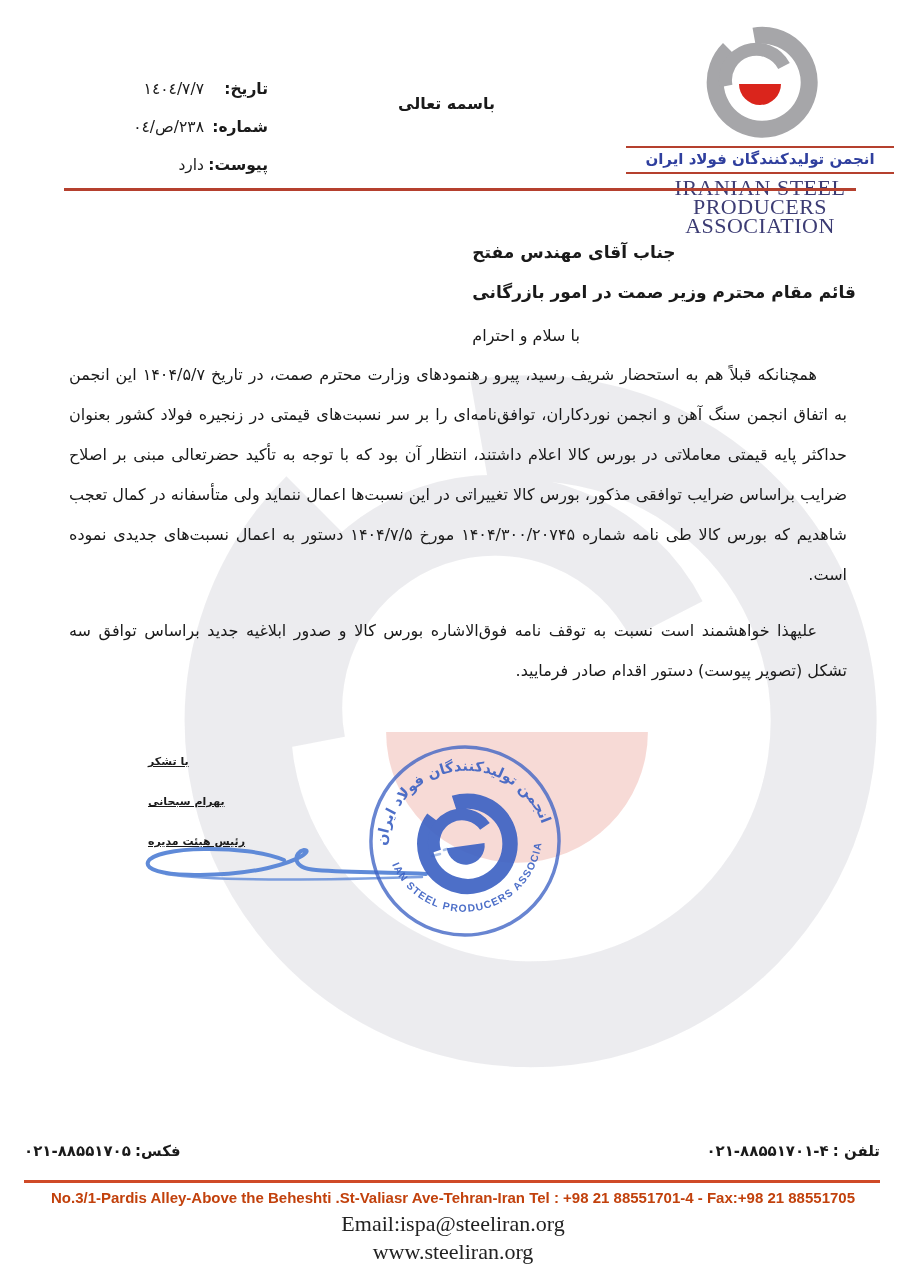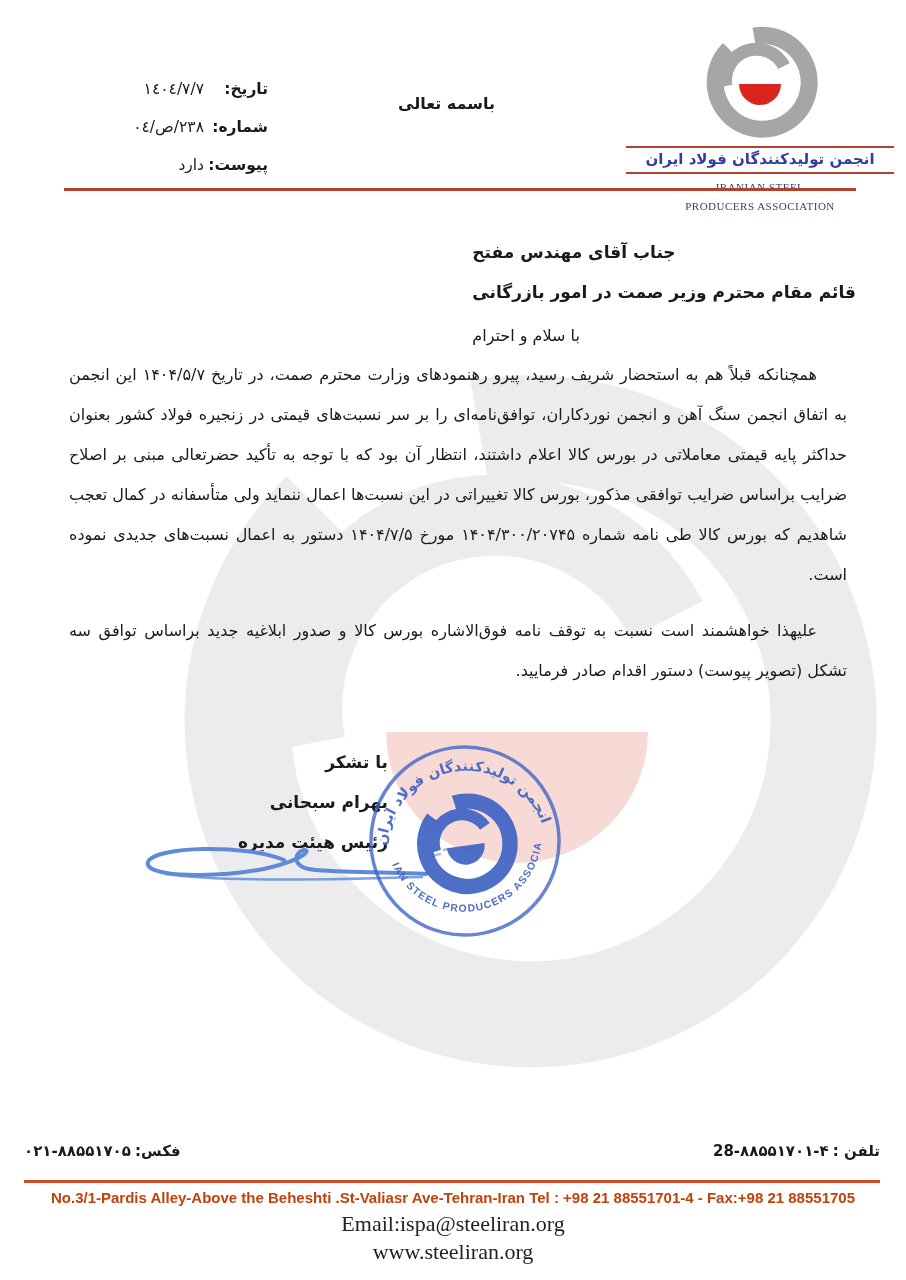--- a/index.html
+++ b/index.html
@@ -9,40 +9,40 @@
   }
   
   .watermark{position:absolute;left:143px;top:333px;width:748px;height:748px;
     color:#ebebee;--bowl:#f7d6d2;opacity:.9;pointer-events:none;}
   
   .logo-block{position:absolute;left:626px;top:20px;width:268px;text-align:center;}
   .logo-block svg.logo{width:120px;height:120px;color:#a6a6a9;--bowl:#da251c;}
   .org-fa{display:block;border-top:2px solid #b5402e;border-bottom:2px solid #b5402e;
     padding:2px 0 4px;margin-top:2px;color:#2f3f9e;font-weight:bold;font-size:15px;direction:rtl;}
   .org-en{display:block;font-family:"Liberation Serif",serif;color:#3c3c74;
-    font-size:11px;line-height:19px;letter-spacing:.5px;margin-top:4px;}
+    font-size:22px;line-height:19px;letter-spacing:.5px;margin-top:4px;}
   .bismillah{position:absolute;left:295px;top:94px;width:200px;text-align:right;
     font-weight:bold;font-size:16px;direction:rtl;}
   .meta{position:absolute;left:58px;top:80px;width:210px;direction:rtl;font-size:15.5px;}
   .meta-row{display:flex;align-items:baseline;height:38px;}
   .meta-label{font-weight:bold;width:64px;}
   .meta-value{font-weight:normal;text-align:right;}
   .header-rule{position:absolute;left:64px;top:188px;width:792px;height:3px;background:#b5402e;}
   
   .recipient{position:absolute;right:50px;top:232px;direction:rtl;text-align:left;}
   .recipient .r1,.recipient .r2{font-weight:bold;font-size:17px;line-height:40px;}
   .salutation{font-size:16px;line-height:40px;margin-top:4px;}
   
   .letter-body{position:absolute;right:50px;left:60px;top:346px;direction:rtl;
     text-align:justify;font-size:16px;line-height:40px;}
   .letter-body p{margin:9px;text-indent:30px;}
   .letter-body p + p{margin-top:16px;}
   
   .sig-block{position:absolute;left:148px;top:742px;width:240px;direction:rtl;
-    text-align:right;font-weight:bold;font-size:17px;line-height:40px;}
+    text-align:left;font-weight:bold;font-size:11px;line-height:40px;text-decoration:underline;}
   .sig-scribble{position:absolute;left:126px;top:830px;width:330px;height:72px;}
   
   .stamp{position:absolute;left:366px;top:742px;width:198px;height:198px;
     transform:rotate(-8deg);opacity:.92;}
   .stamp svg{width:198px;height:198px;}
   .stamp .stamp-logo{color:#3e63c4;--bowl:#3e63c4;}
   
   .footer-fa{position:absolute;left:24px;right:26px;top:1142px;direction:rtl;
     display:flex;justify-content:space-between;align-items:baseline;
     font-weight:bold;font-size:15px;white-space:nowrap;}
@@ -138,21 +138,21 @@
       <text font-size="10.5" font-weight="bold" fill="#3e63c4" letter-spacing="1.2" font-family="Liberation Sans, sans-serif">
         <textPath href="#stamp-bottom-arc" startOffset="50%" text-anchor="middle">IRANIAN STEEL PRODUCERS ASSOCIATION</textPath>
       </text>
       <use href="#ispa-logo" x="45" y="46" width="110" height="110" class="stamp-logo"></use>
     </svg>
   </div>
 
   <div class="footer-fa">
     <span class="seg">
       <span>تلفن :</span>
-      <span dir="ltr">28-۸۸۵۵۱۷۰۱-۴</span>
+      <span dir="ltr">۰۲۱-۸۸۵۵۱۷۰۱-۴</span>
     </span>
     <span class="seg">
       <span>فکس:</span>
       <span dir="ltr">۰۲۱-۸۸۵۵۱۷۰۵</span>
     </span>
   </div>
   <div class="footer-rule"></div>
   <div class="footer-en">No.3/1-Pardis Alley-Above the Beheshti .St-Valiasr Ave-Tehran-Iran Tel : +98 21 88551701-4 - Fax:+98 21 88551705</div>
   <div class="footer-email">Email:ispa@steeliran.org</div>
   <div class="footer-web">www.steeliran.org</div>

